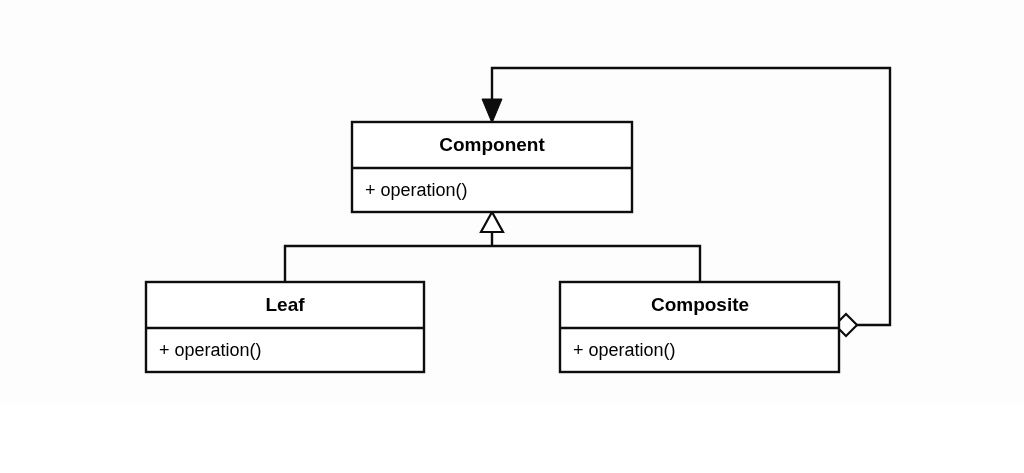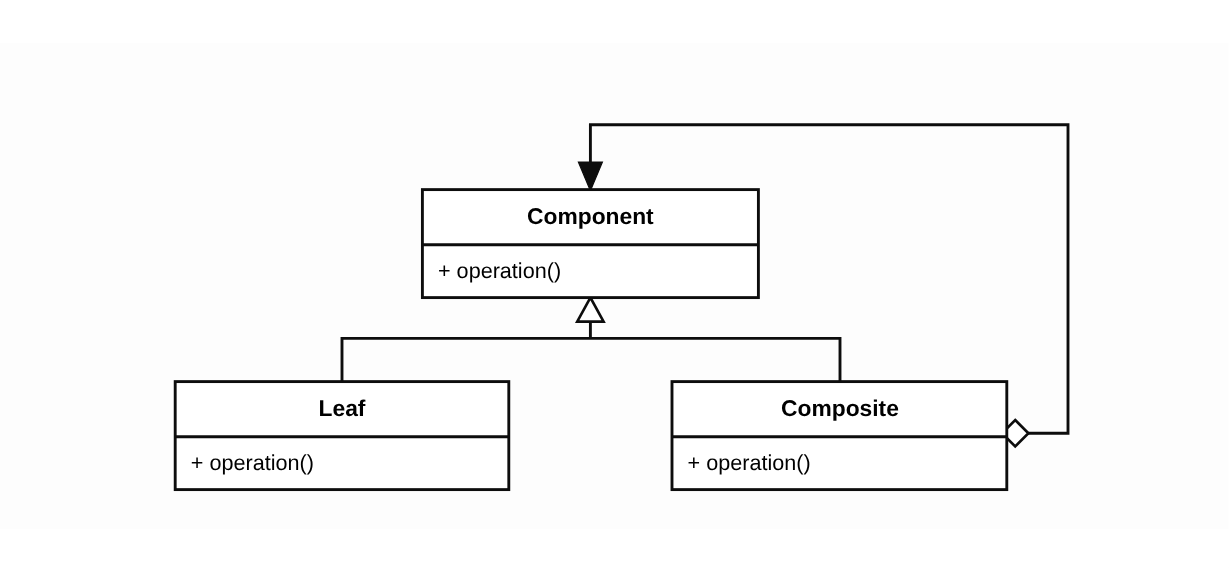--- a/index.html
+++ b/index.html
@@ -12,21 +12,20 @@
     width: 1024px;
     height: 473px;
     font-family: "Liberation Sans", sans-serif;
     overflow: hidden;
   }
   #diagram-root {
     position: relative;
     width: 1024px;
     height: 405px;
     background: #fdfdfd;
-    margin-top: 36px;
   }
   svg.diagram-canvas {
     position: absolute;
     top: 0;
     left: 0;
     width: 1024px;
     height: 473px;
     display: block;
   }
   .class-box-rect {

